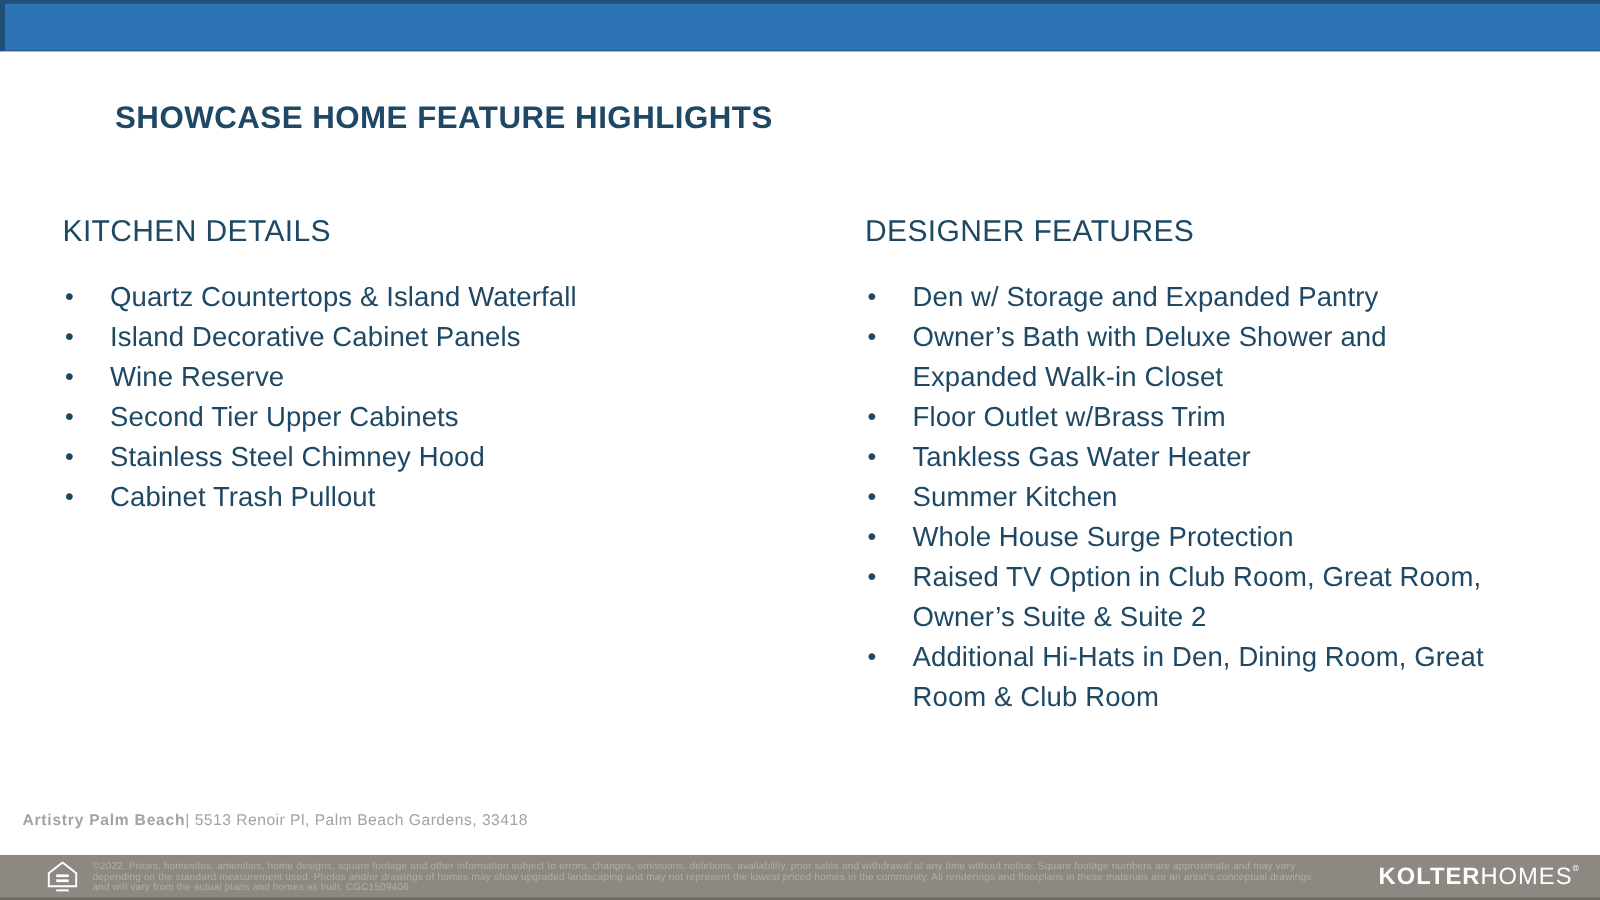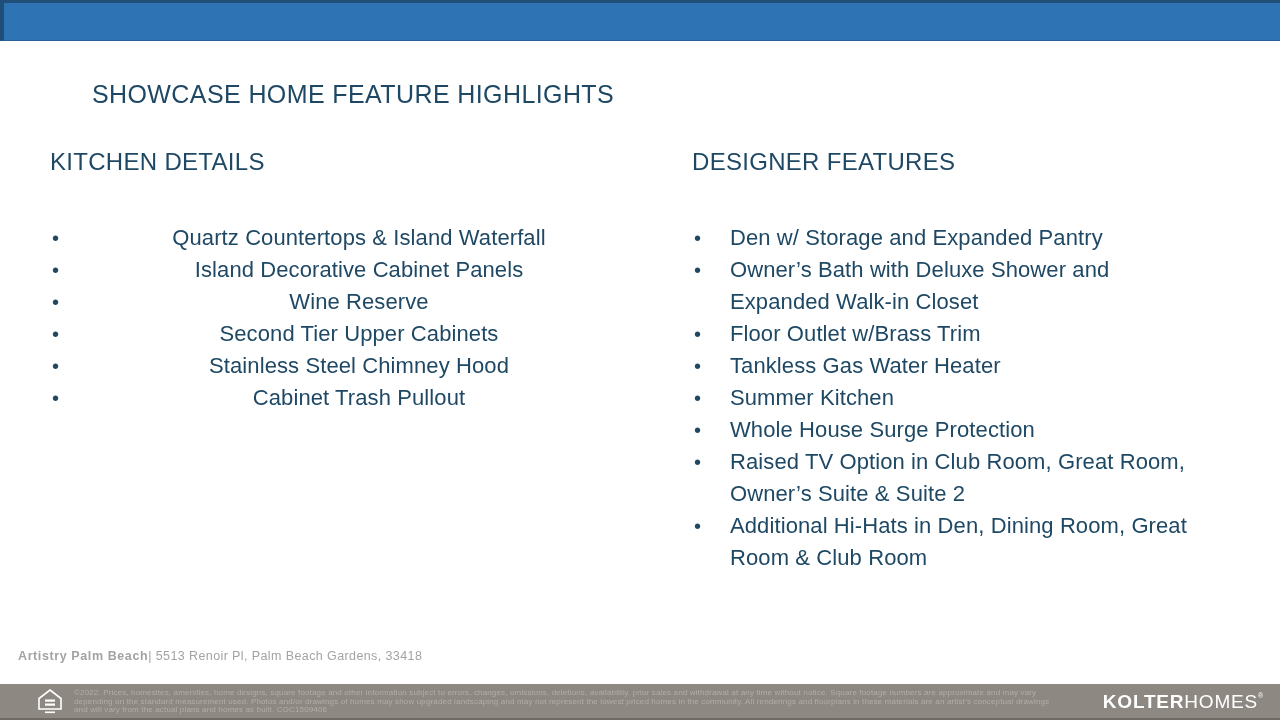--- a/index.html
+++ b/index.html
@@ -18,38 +18,38 @@
     border-top:3px solid #1F4E79;
     border-left:4px solid #1F4E79;
     border-bottom:1px solid #2A5E94;
     box-sizing:border-box;
   }
 
   
   .slide-title{
     position:absolute;left:92px;top:80px;
     font-size:25px;letter-spacing:0.4px;
-    color:#1E4864;white-space:nowrap;
+    color:#1E4864;white-space:nowrap;font-weight:bold;
   }
 
   
   .col-header{
-    position:absolute;top:148px;
+    position:absolute;top:172px;
     font-size:24px;letter-spacing:0.3px;
     color:#1E4864;white-space:nowrap;
   }
   .col-header.kitchen{left:50px;}
   .col-header.designer{left:692px;}
 
   
   ul.feature-list{
     position:absolute;top:222px;margin:0;padding:0;list-style:none;
     color:#1E4864;font-size:22px;
   }
-  ul.feature-list.kitchen{left:50px;width:580px;text-align:center;}
+  ul.feature-list.kitchen{left:50px;width:580px;}
   ul.feature-list.designer{left:692px;width:516px;}
   ul.feature-list li{
     position:relative;
     padding-left:38px;
     line-height:32px;
     letter-spacing:0.1px;
   }
   ul.feature-list li::before{
     content:"\2022";
     position:absolute;left:2px;top:0;

